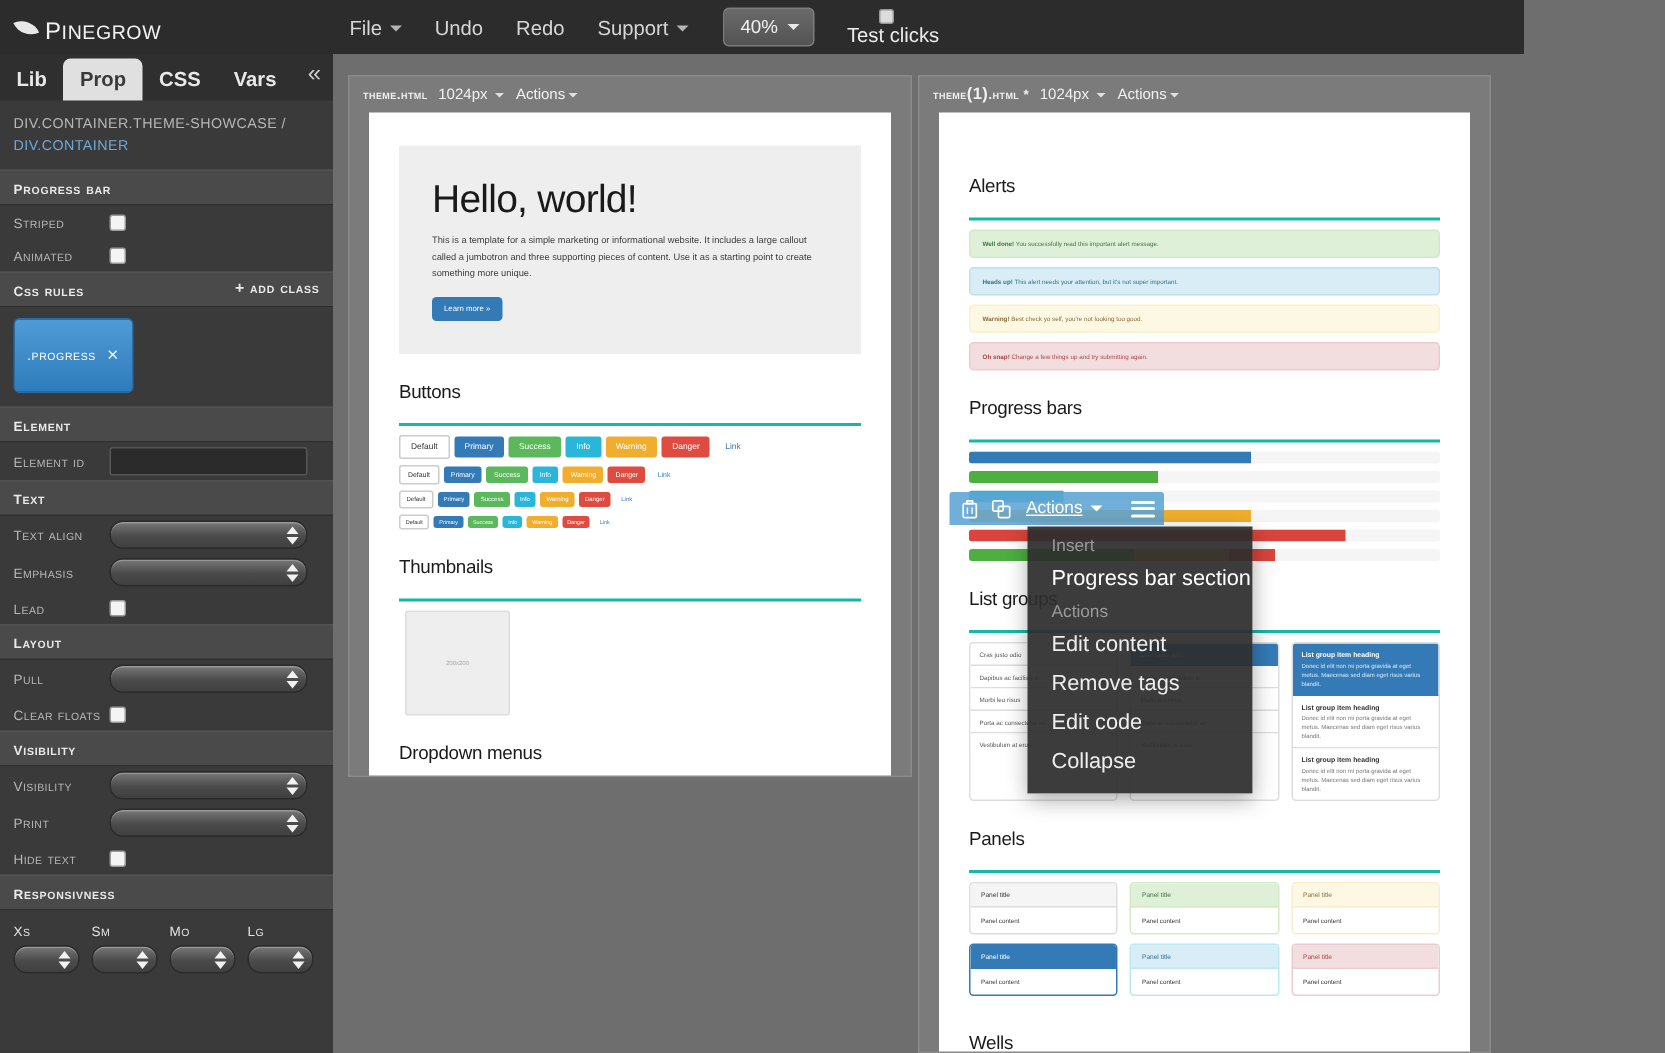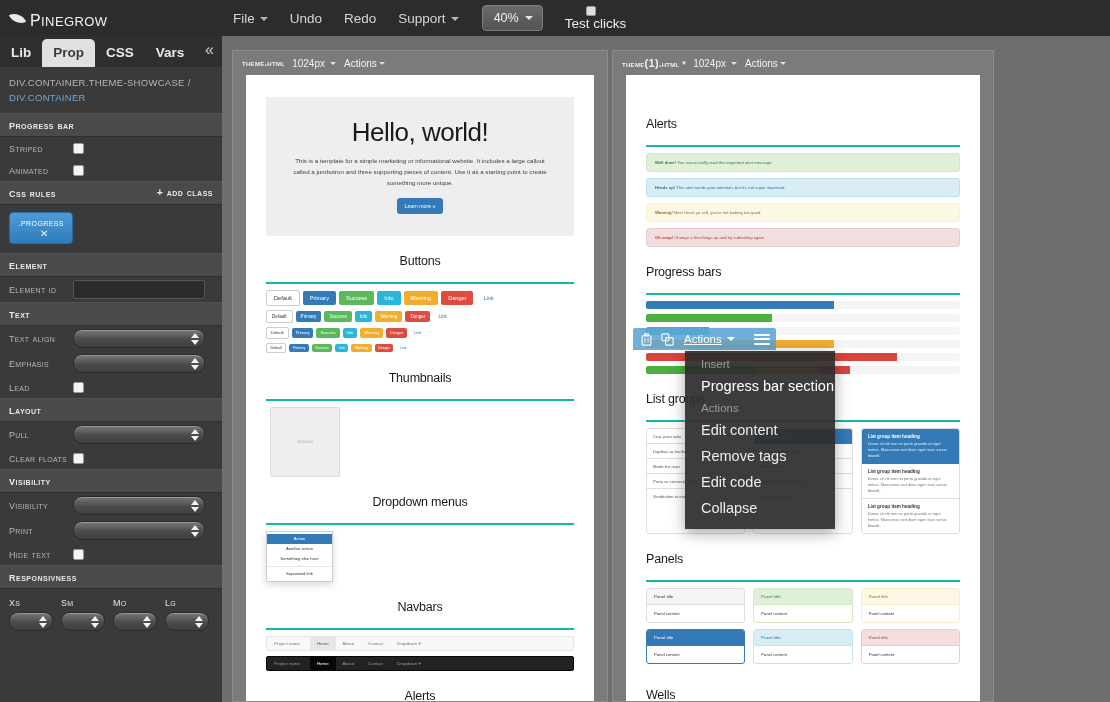--- a/index.html
+++ b/index.html
@@ -6,21 +6,21 @@
   html, body {
     margin: 0; padding: 0;
     width: 1110px; height: 702px;
     overflow: hidden;
     font-family: "Liberation Sans", sans-serif;
     background: #6e6e6e;
   }
 
   
   #topbar {
-    position: absolute; left: 0; top: 0; width: 1110px; height: 36px;
+    position: absolute; left: 0; top: 0; width: 1016px; height: 36px;
     background: #2c2c2c;
     display: flex; align-items: center;
   }
   .logo-wrap { display: flex; align-items: center; padding-left: 11px; width: 222px; }
   .logo-leaf {
     width: 13px; height: 13px; margin-right: 6px;
     background: #e8e8e8;
     border-radius: 0 100% 0 100%;
     transform: rotate(-25deg);
   }
@@ -126,45 +126,44 @@
     display: block; width: 0; height: 0;
     border-left: 4px solid transparent; border-right: 4px solid transparent;
   }
   .sel .spin i.up { border-bottom: 5px solid #f2f2f2; }
   .sel .spin i.dn { border-top: 5px solid #f2f2f2; }
   .chip-row { padding: 7px 9px 9px 9px; }
   .chip {
     display: inline-flex; align-items: center;
     background: linear-gradient(#4e9bd6,#2f7cbb);
     color: #fff; font-size: 9.5px; letter-spacing: .4px;
-    padding: 4px 8px; border-radius: 4px;
+    padding: 18px 8px; border-radius: 4px;
     font-variant: small-caps; text-transform: lowercase;
     border: 1px solid #2a6ca5;
-    flex-direction: column;
   }
   .chip .x { margin-left: 7px; font-size: 10px; opacity: .9; }
   .txtfield {
     width: 132px; height: 19px; background: #2b2b2b;
     border: 1px solid #565656; border-radius: 2px;
   }
   .resp-grid { display: flex; padding: 5px 6px 0 9px; gap: 8px; }
   .resp-item { width: 44px; }
   .resp-item .rl {
     color: #e4e4e4; font-size: 10.5px; font-variant: small-caps;
     text-transform: lowercase; letter-spacing: .3px; margin-bottom: 3px;
   }
   .resp-item .rl::first-letter { font-size: 13px; }
   .sel.small { width: 44px; }
 
   
   .pane {
     position: absolute; top: 50px; background: #7b7b7b;
     border: 1px solid #8b8b8b;
   }
-  #pane1 { left: 232px; width: 376px; height: 652px; text-align: center; }
+  #pane1 { left: 232px; width: 376px; height: 468px; }
   #pane2 { left: 612px; width: 382px; height: 652px; }
   .pane-head {
     height: 24px; display: flex; align-items: center; padding-left: 9px;
     font-size: 9px; color: #f0f0f0;
   }
   .pane-title {
     font-weight: bold; letter-spacing: .3px; margin-right: 7px;
     font-variant: small-caps; text-transform: lowercase;
   }
   .pane-title .big { font-size: 11px; }

